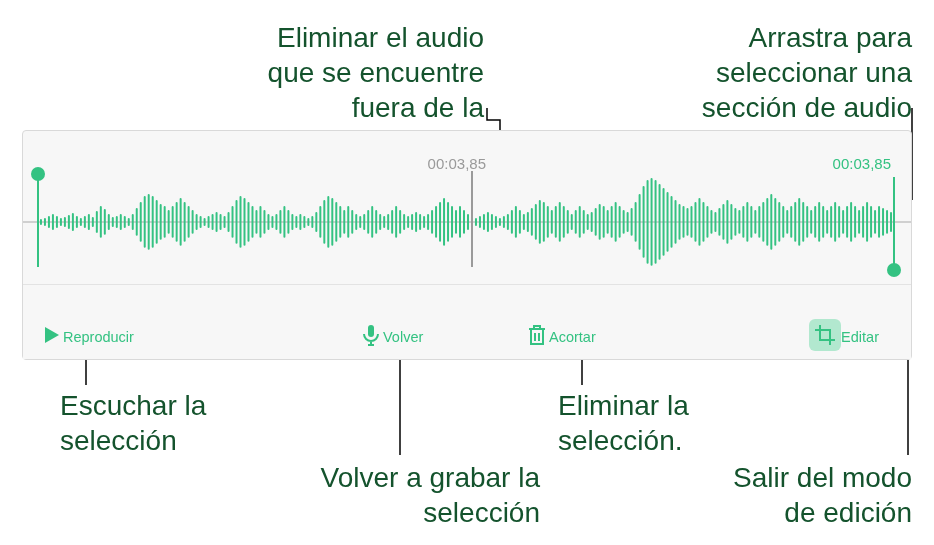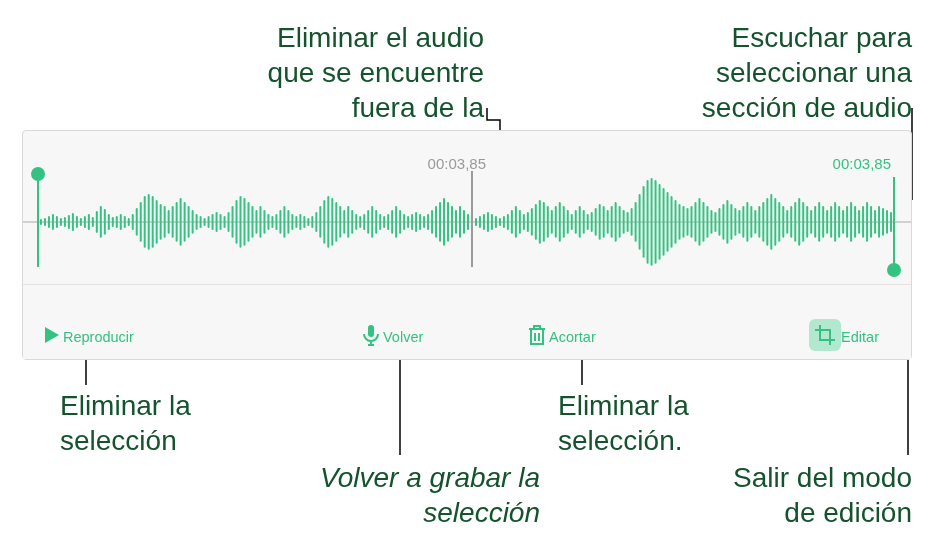--- a/index.html
+++ b/index.html
@@ -96,21 +96,21 @@
   .tool.active .icon-bg {
     background: #b2e8cf;
     border-radius: 6px;
     padding: 4px;
   }
 </style>
 </head>
 <body>
 
 <div class="callout right" style="left:244px; top:20px; width:240px;">Eliminar el audio que se encuentre fuera de la selección</div>
-<div class="callout right" style="right:22px; top:20px; width:220px;">Escuchar para seleccionar una sección de audio</div>
+<div class="callout right" style="right:22px; top:20px; width:220px;">Arrastra para seleccionar una sección de audio</div>
 
 <svg class="leader" style="left:0; top:0;" width="934" height="545">
   <path d="M487 108 L487 120 L500 120 L500 280"></path>
   <path d="M912 108 L912 200"></path>
   <path d="M86 360 L86 385"></path>
   <path d="M400 360 L400 455"></path>
   <path d="M582 360 L582 385"></path>
   <path d="M908 360 L908 455"></path>
 </svg>
 
@@ -385,16 +385,16 @@
         <svg viewBox="0 0 24 24">
             <path d="M7 2 L7 17 L22 17 M2 7 L17 7 L17 22"></path>
           </svg>
       </span>
       <span class="label">Editar</span>
     </div>
 
   </div>
 </div>
 
-<div class="callout" style="left:60px; top:388px; width:200px;">Eliminar la selección</div>
+<div class="callout" style="left:60px; top:388px; width:200px;">Escuchar la selección</div>
 <div class="callout" style="left:558px; top:388px; width:200px;">Eliminar la selección.</div>
-<div class="callout right" style="left:310px; top:460px; width:230px;font-style:italic;">Volver a grabar la selección</div>
+<div class="callout right" style="left:310px; top:460px; width:230px;">Volver a grabar la selección</div>
 <div class="callout right" style="right:22px; top:460px; width:210px;">Salir del modo de edición</div>
 
 </body></html>

